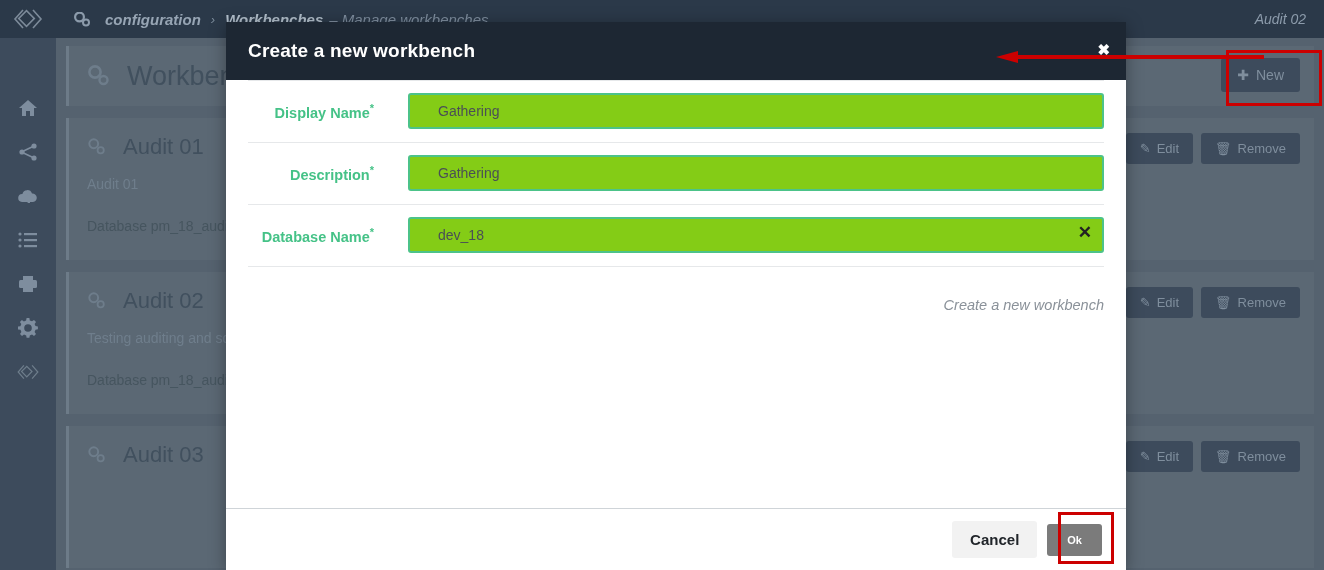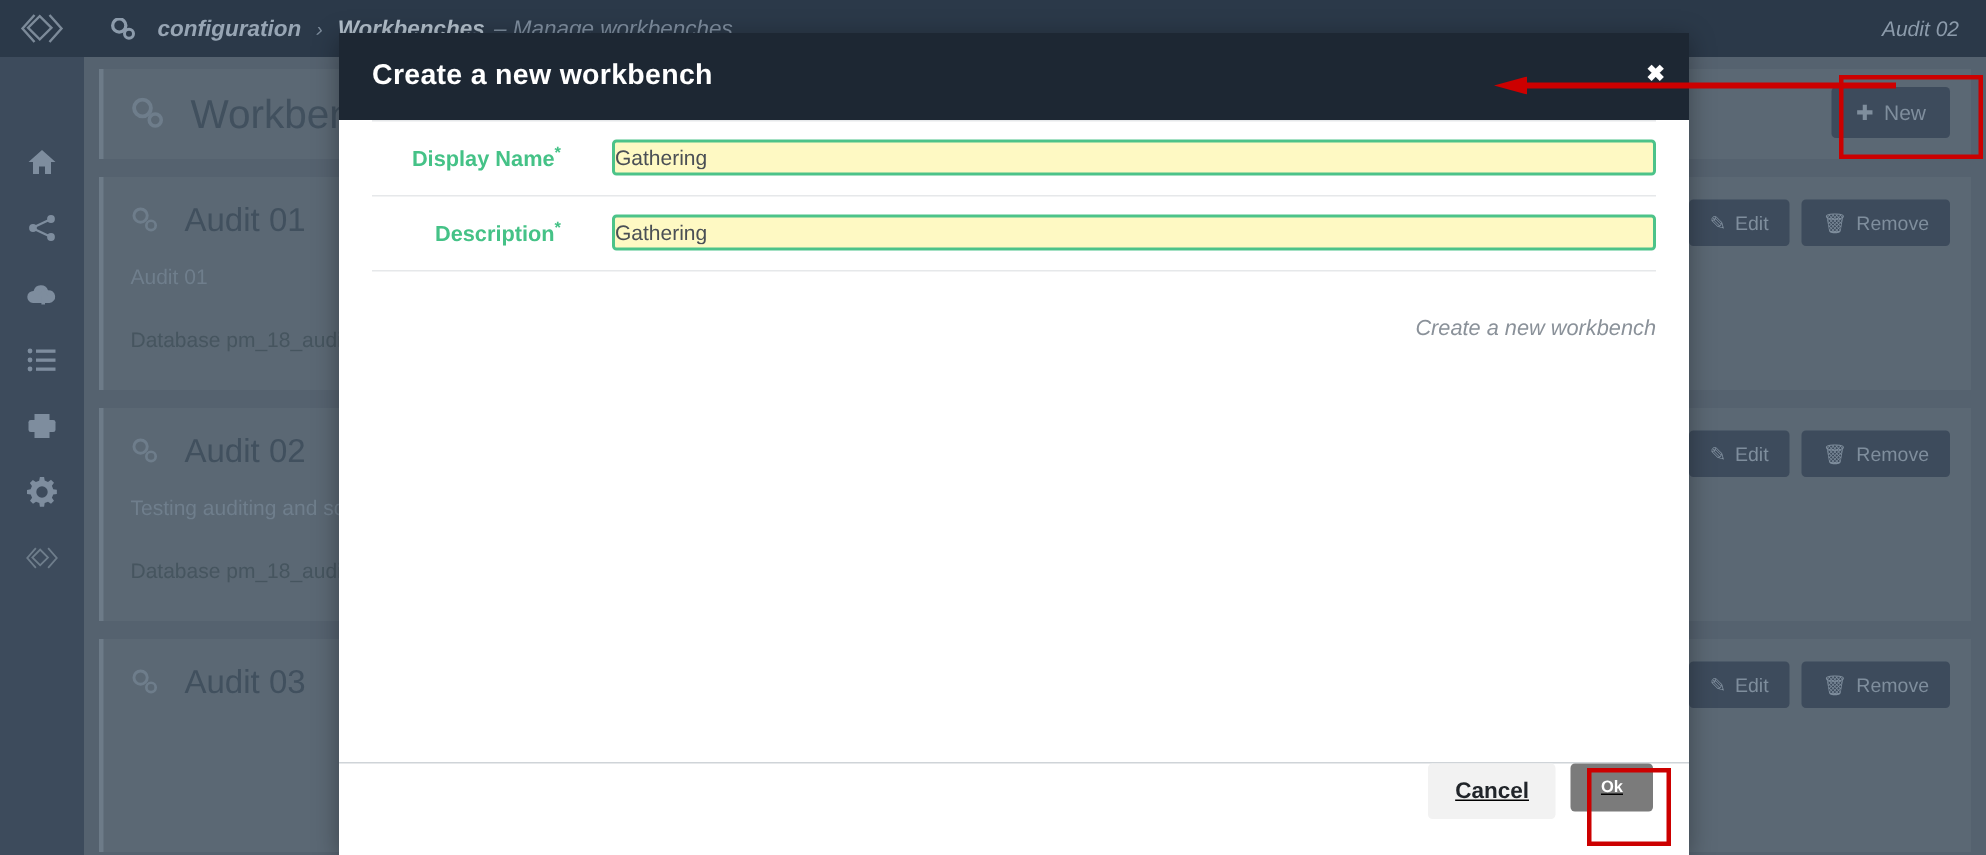--- a/index.html
+++ b/index.html
@@ -107,40 +107,40 @@
   .form-row:last-of-type { border-bottom: none; }
   .divider-top { border-top: 1px solid #e6e8ea; }
   .f-label {
     width: 160px; text-align: right; padding-right: 34px;
     color: #45c287; font-weight: bold; font-size: 14.5px;
     white-space: nowrap;
   }
   .f-label sup { font-size: 11px; }
   .f-input-wrap { flex: 1; position: relative; }
   .f-input {
-    width: 100%; height: 24px;
+    width: 100%; height: 36px;
     border: 2px solid #4cc389; border-radius: 3px;
-    padding: 0 0; font-size: 14px; color: #4a4f55;
+    padding: 0 28px; font-size: 14px; color: #4a4f55;
     font-family: "Liberation Sans", sans-serif; outline: none;
-    background: #fef9c3;
+    background: #84cc16;
   }
   .f-clear {
     position: absolute; right: 12px; top: 7px;
     background: none; border: none; font-size: 17px;
     font-weight: bold; color: #222; line-height: 1;
   }
   .helper {
     text-align: right; font-style: italic; color: #8a9199;
     font-size: 14.5px; padding: 30px 0 0 0;
   }
   .modal-foot {
     position: absolute; left: 0; right: 0; bottom: 0; height: 62px;
     border-top: 1px solid #cfd4d8;
-    display: flex; align-items: flex-start; justify-content: flex-end;
-    padding-right: 24px; gap: 10px; text-decoration: underline;
+    display: flex; align-items: center; justify-content: flex-end;
+    padding-right: 24px; gap: 10px;
   }
   .btn-cancel {
     background: #f2f2f2; color: #21252a; border: none; border-radius: 3px;
     padding: 10px 18px; font-size: 15px; font-weight: bold;
   }
   .btn-ok {
     background: #7b7b7b; color: #fff; border: none; border-radius: 3px;
     padding: 10px 20px; font-size: 11px; font-weight: bold;
   }
 
@@ -340,20 +340,29 @@
       <div class="form-row">
         <div class="f-label">
           <span>Description</span><sup>*</sup>
         </div>
         <div class="f-input-wrap">
           <input class="f-input" value="Gathering" style="">
         </div>
       </div>
 
 
+      <div class="form-row">
+        <div class="f-label">
+          <span>Database Name</span><sup>*</sup>
+        </div>
+        <div class="f-input-wrap">
+          <input class="f-input" value="dev_18" style="">
+          <button class="f-clear">✕</button>
+        </div>
+      </div>
 
       <div class="helper">Create a new workbench</div>
     </div>
 
     <div class="modal-foot">
       <button class="btn-cancel">Cancel</button>
       <button class="btn-ok">Ok</button>
     </div>
   </div>
 

